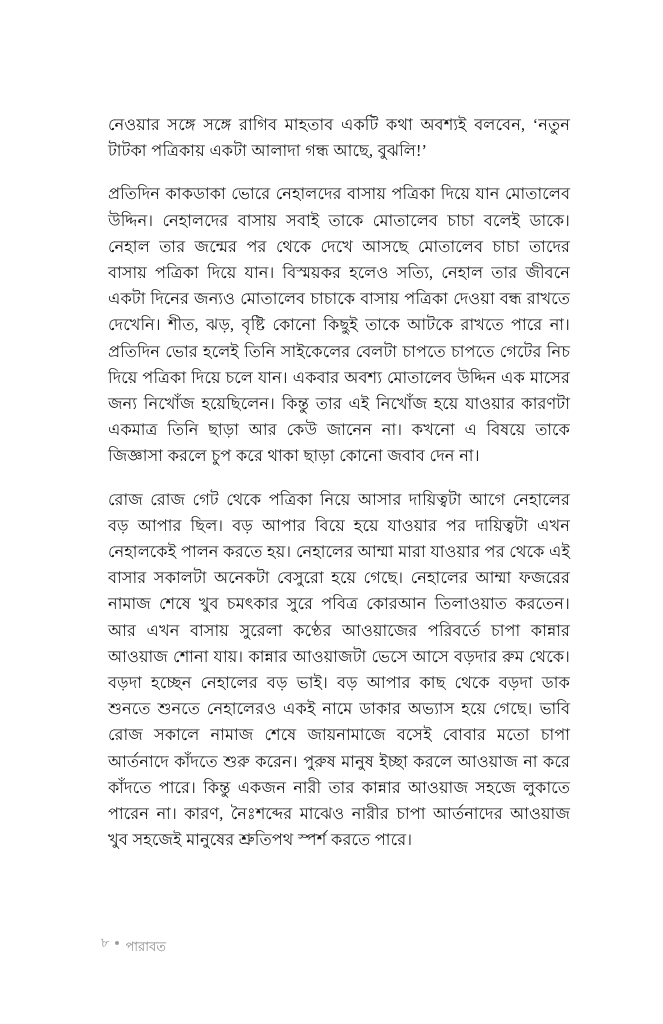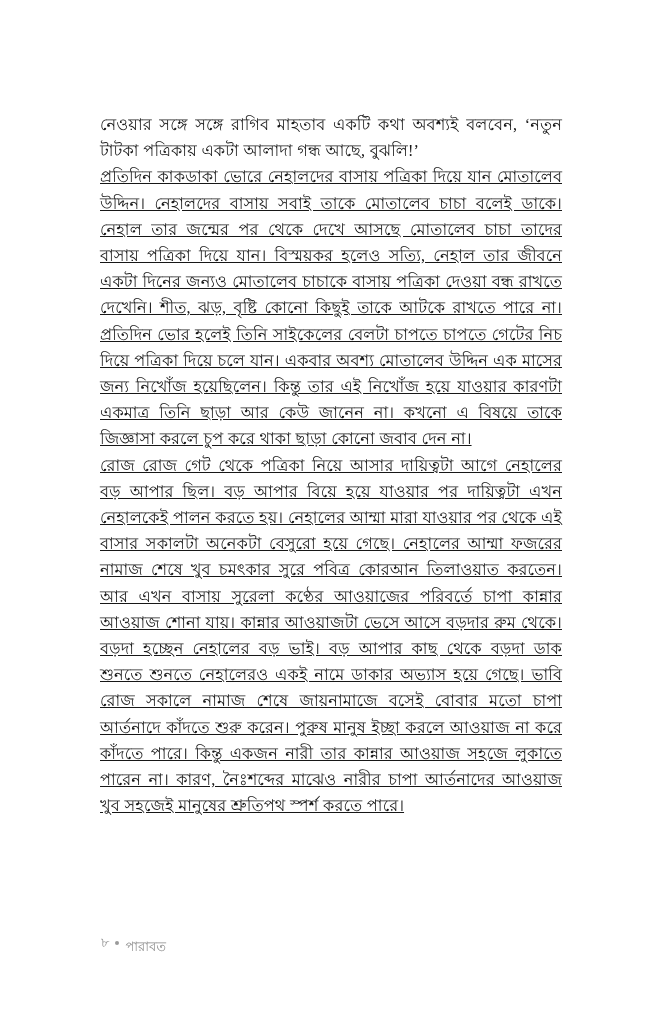--- a/index.html
+++ b/index.html
@@ -14,38 +14,37 @@
   .page {
     position: relative;
     width: 663px;
     height: 1024px;
     background: #ffffff;
     overflow: hidden;
     box-sizing: border-box;
   }
   .text-block {
     position: absolute;
-    left: 100px;
+    left: 108px;
     top: 112px;
     width: 462px;
   }
   .para {
     margin: 0;
     text-align: justify;
     text-justify: inter-word;
     font-size: 16.2px;
     line-height: 26.2px;
     letter-spacing: 0.1px;
     word-spacing: 0.5px;
     color: #171717;
     hyphens: none;
   }
   .para + .para {
-    margin-top: 0;
-    text-decoration: underline;
+    margin-top: 17px;
   }
   
   .footer {
     position: absolute;
     left: 101px;
     top: 930px;
     display: flex;
     align-items: center;
     gap: 6px;
     font-size: 13px;

